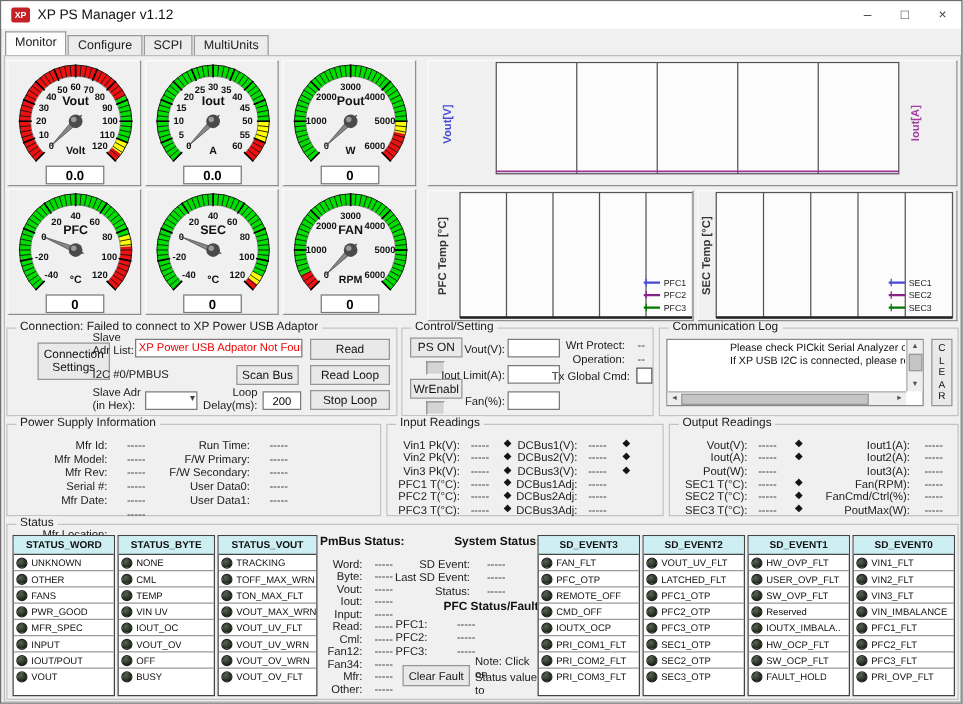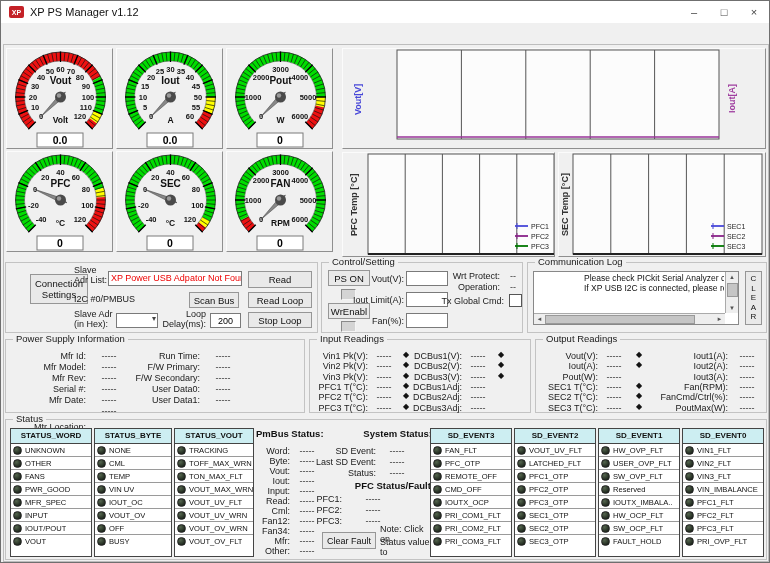--- a/index.html
+++ b/index.html
@@ -59,25 +59,32 @@
 <div class="window">
   <div class="titlebar">
     <span class="appicon">XP</span>
     <span class="apptitle">XP PS Manager v1.12</span>
     <span class="winbtns">
       <span class="winbtn">–</span>
       <span class="winbtn">□</span>
       <span class="winbtn">×</span>
     </span>
   </div>
+  <div class="tabstrip" id="tabstrip">
+      <div class="tab active">Monitor</div>
+      <div class="tab">Configure</div>
+      <div class="tab">SCPI</div>
+      <div class="tab">MultiUnits</div>
+    </div>
   <div class="pageframe"></div>
 
   <div class="layer" id="content">
 
     <div class="groupbox" style="left:4px;top:261px;width:313px;height:71px">
+      <span class="gboxtitle">Connection: Failed to connect to XP Power USB Adaptor</span>
       <div class="btn" style="left:24px;top:11px;width:58px;height:30px;white-space:normal;line-height:11px">Connection Settings</div>
       <span class="flabel pre" style="left:68px;top:2px;width:36px">Slave
 Adr List:</span>
       <div class="tb err" style="left:102px;top:8px;width:134px;height:15px">XP Power USB Adpator Not Found</div>
       <div class="btn" style="left:242px;top:8px;width:64px;height:17px">Read</div>
       <span class="flabel" style="left:68px;top:31px;width:100px">I2C #0/PMBUS</span>
       <div class="btn" style="left:183px;top:29px;width:50px;height:16px">Scan Bus</div>
       <div class="btn" style="left:242px;top:29px;width:64px;height:16px">Read Loop</div>
       <span class="flabel pre" style="left:68px;top:46px;width:42px">Slave Adr
 (in Hex):</span>

